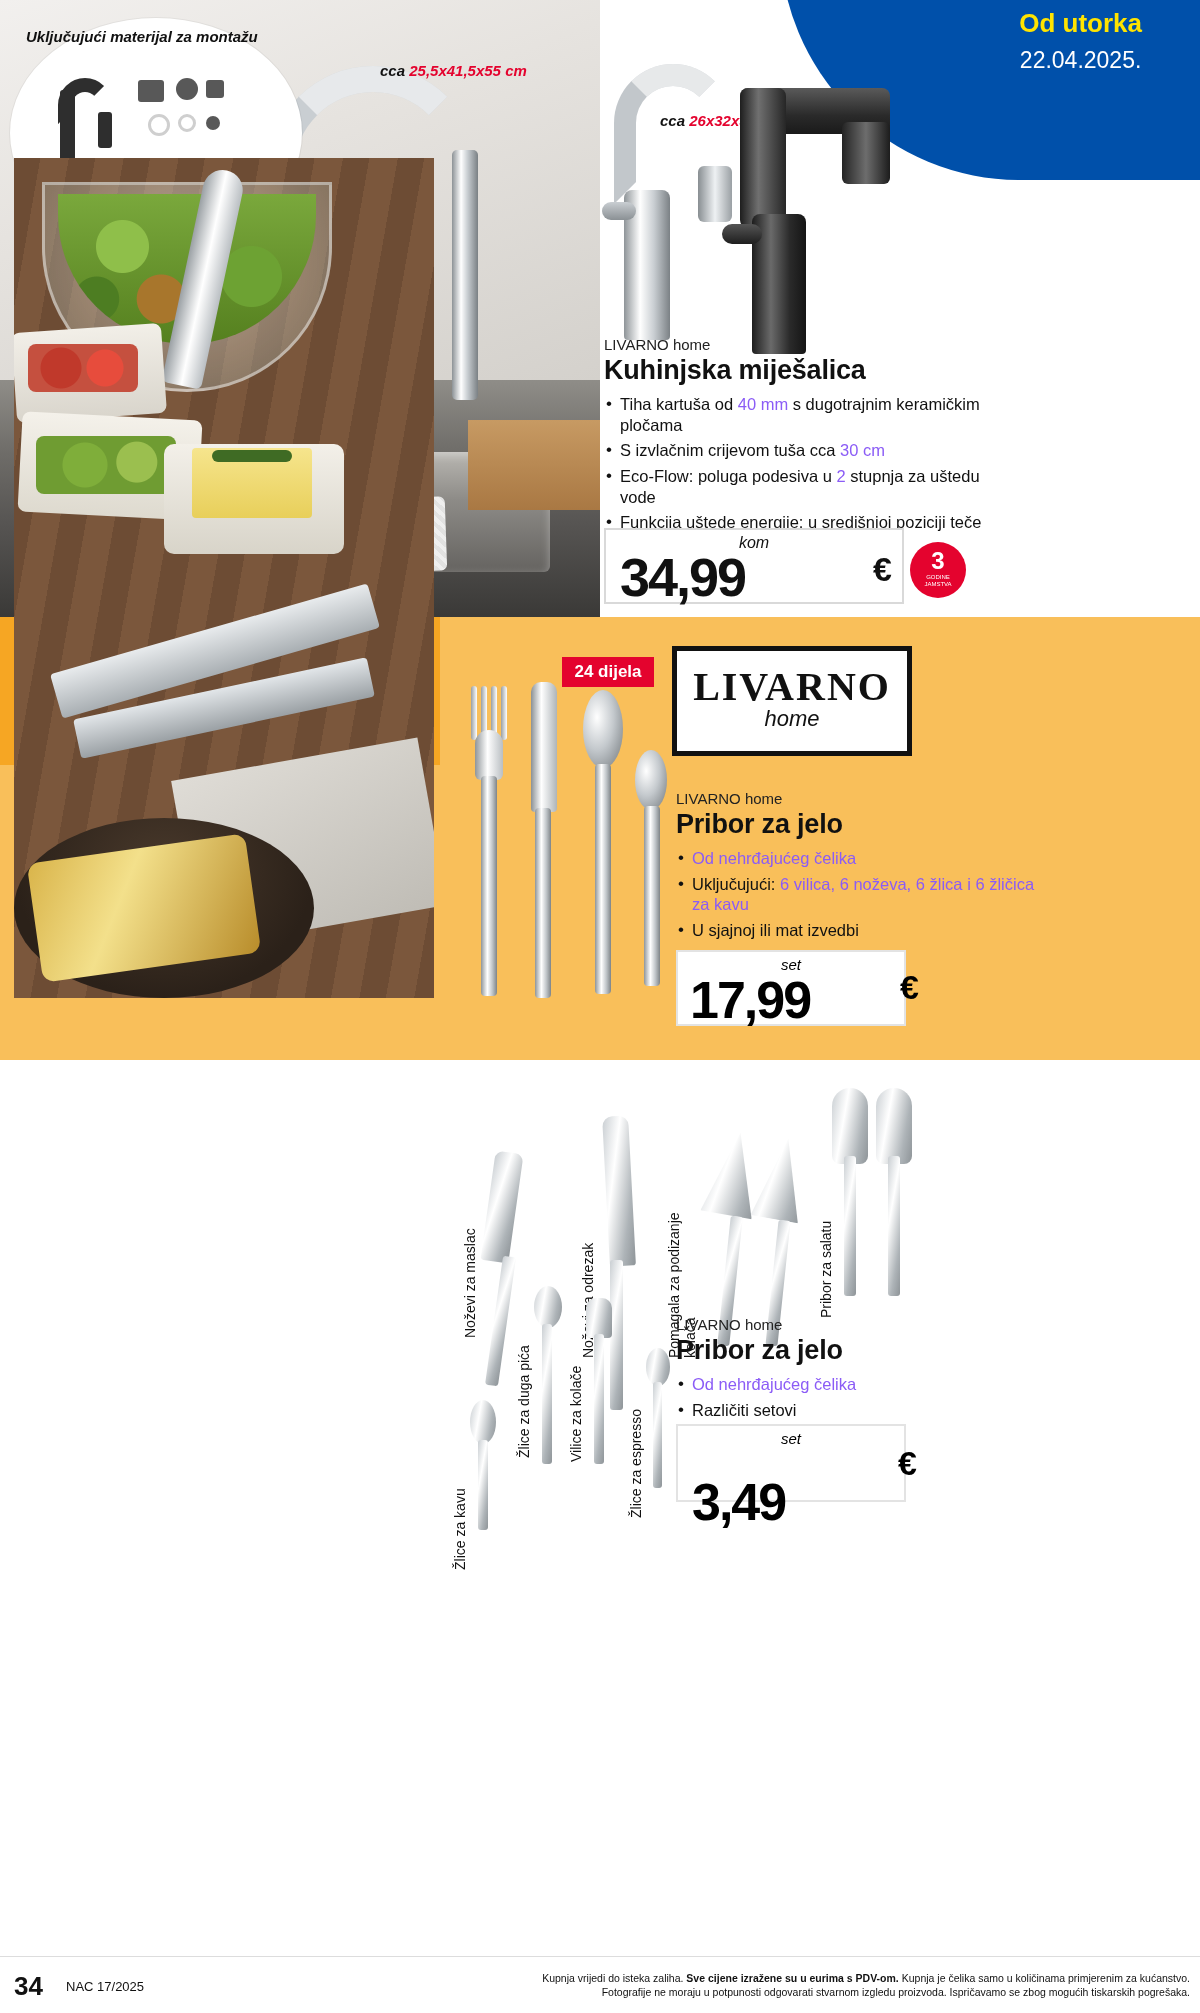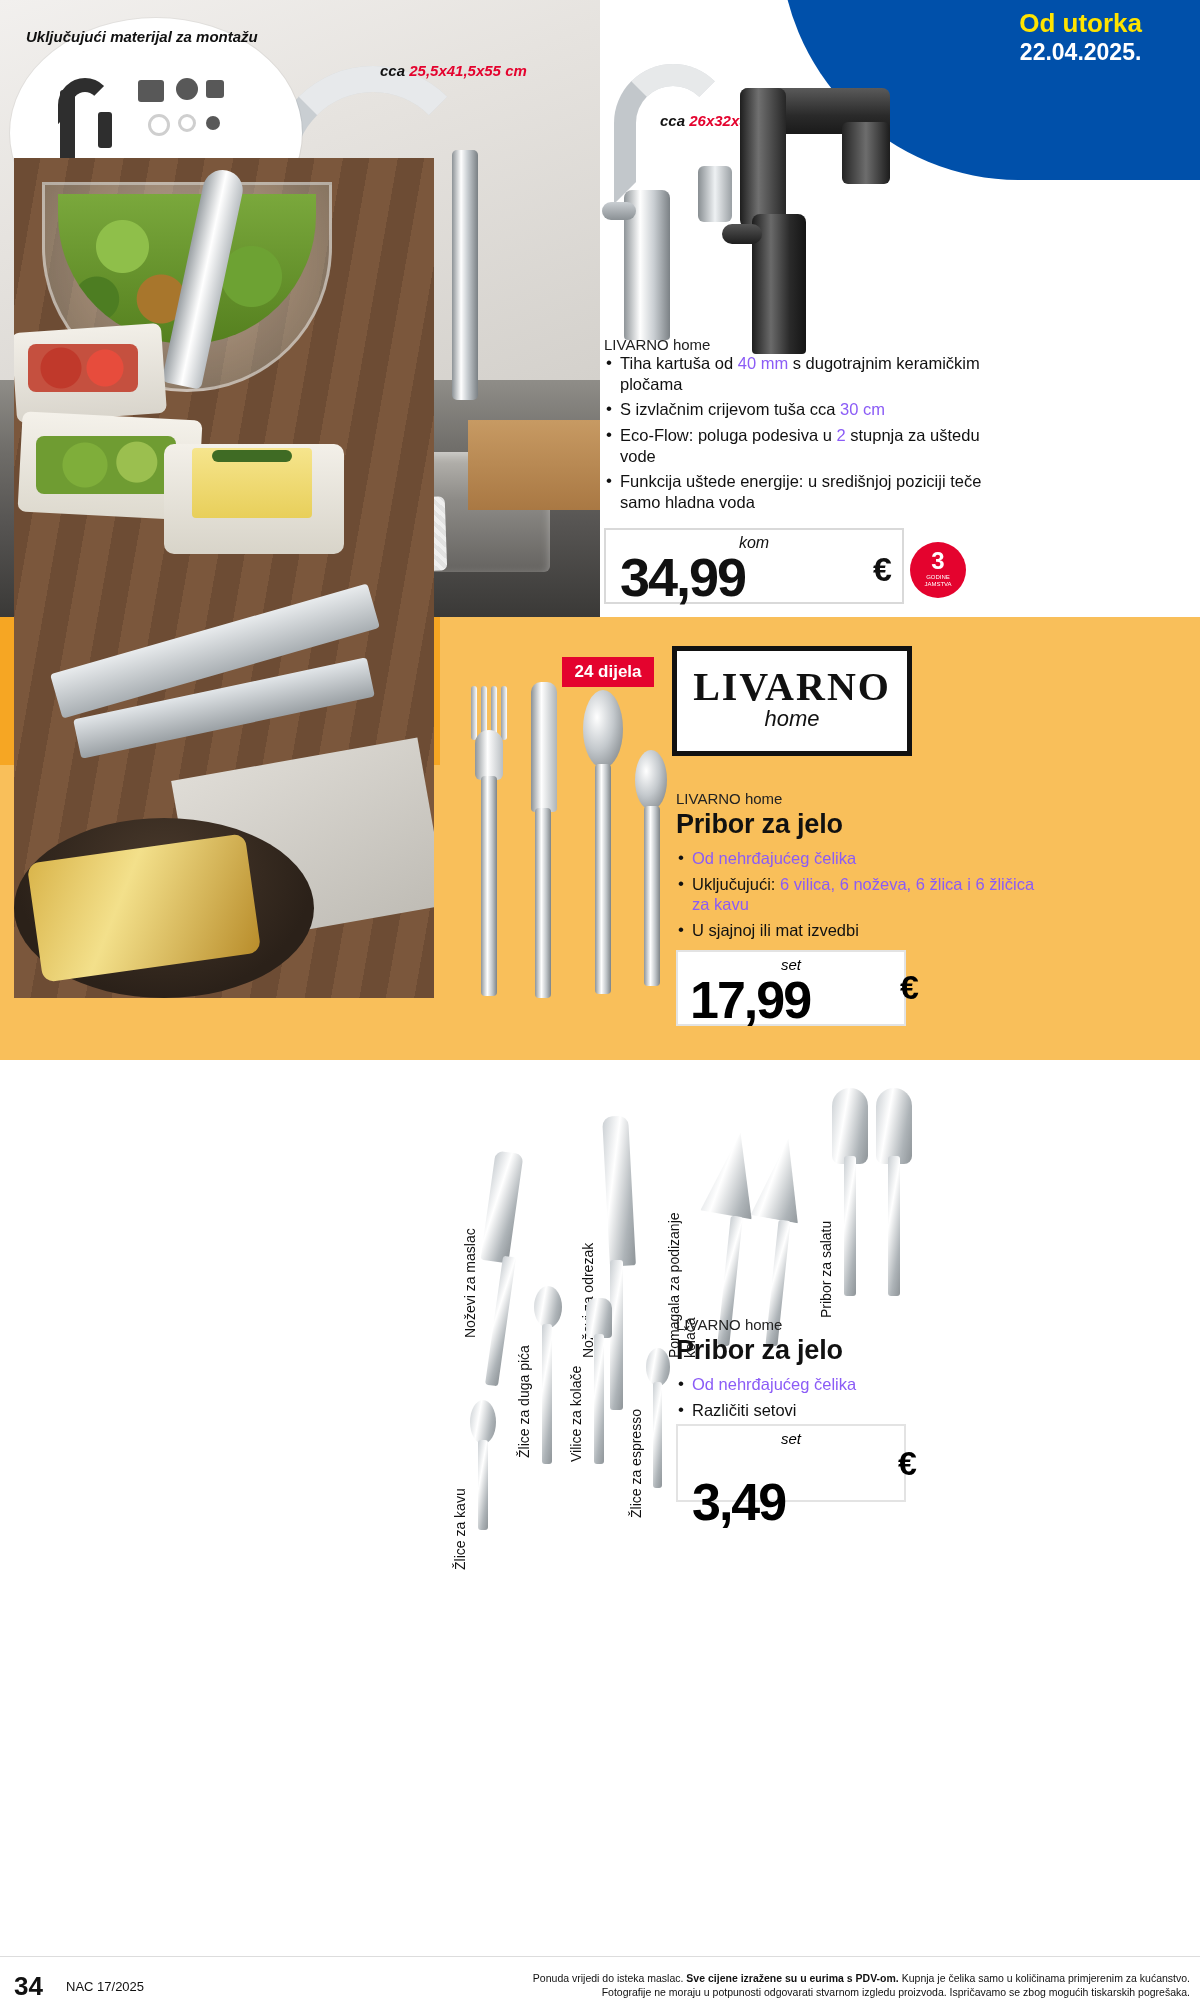--- a/index.html
+++ b/index.html
@@ -92,21 +92,21 @@
   }
   #parts-label { position:absolute; left:26px; top:28px; width:260px; z-index:5; }
 
   #cca-left { position:absolute; left:380px; top:62px; font-style:italic; font-weight:bold;
     font-size:15px; color:#e4032e; }
   #cca-left .pre { color:#111; }
   #blue-circle-inner { position:absolute; right:0; top:-180px; width:420px; height:360px;
     background:#0050aa; border-bottom-left-radius:240px; border-bottom-right-radius:0; }
   #od-utorka { position:absolute; right:58px; top:8px; text-align:center; color:#fff; }
   #od-utorka .line1 { font-size:26px; font-weight:bold; color:#ffe400; }
-  #od-utorka .line2 { font-size:23px; font-weight:bold; color:#fff; margin-top:0; }
+  #od-utorka .line2 { font-size:23px; font-weight:normal; color:#fff; margin-top:8px; }
 
   
   #right-col { position:absolute; left:600px; top:0; width:600px; height:617px; background:#fff; }
   #cca-right { position:absolute; left:660px; top:112px; font-style:italic; font-weight:bold;
     font-size:15px; color:#e4032e; }
   #cca-right .pre { color:#111; }
 
   
   #faucet-silver { position:absolute; left:602px; top:40px; width:140px; height:300px; }
   #fs-riser { position:absolute; left:22px; top:150px; width:46px; height:150px;
@@ -340,20 +340,21 @@
   <div id="faucet-black">
     <div id="fb-top"></div>
       <div id="fb-vert"></div>
       <div id="fb-riser"></div>
     <div id="fb-spout"></div>
       <div id="fb-handle"></div>
   </div>
 
   <div id="right-text">
     <div class="brand-small">LIVARNO home</div>
+    <div class="product-title">Kuhinjska miješalica</div>
     <ul class="bullets">
       <li><span>Tiha kartuša od </span><span class="hl-red">40 mm</span><span> s dugotrajnim keramičkim pločama</span></li>
       <li><span>S izvlačnim crijevom tuša cca </span><span class="hl-red">30 cm</span><span></span></li>
       <li><span>Eco-Flow: poluga podesiva u </span><span class="hl-red">2</span><span> stupnja za uštedu vode</span></li>
       <li><span>Funkcija uštede energije: u središnjoj poziciji teče samo hladna voda</span></li>
     </ul>
   </div>
 
   <div id="price-box-top">
     <div class="unit">kom</div>
@@ -494,16 +495,16 @@
 <div id="price-box-set2">
   <div class="unit">set</div>
   <div class="amount">3,49</div>
   <div class="euro">€</div>
 </div>
 
 <div id="footer">
   <div id="page-num">34</div>
   <div id="issue">NAC 17/2025</div>
   <div id="legal">
-    <span>Ponuda vrijedi do isteka maslac. </span><b>Sve cijene izražene su u eurima s PDV-om.</b><span> Kupnja je čelika samo u količinama primjerenim za kućanstvo.</span><br>
+    <span>Kupnja vrijedi do isteka zaliha. </span><b>Sve cijene izražene su u eurima s PDV-om.</b><span> Kupnja je čelika samo u količinama primjerenim za kućanstvo.</span><br>
     <span>Fotografije ne moraju u potpunosti odgovarati stvarnom izgledu proizvoda. Ispričavamo se zbog mogućih tiskarskih pogrešaka.</span>
   </div>
 </div>
 
 </body></html>

